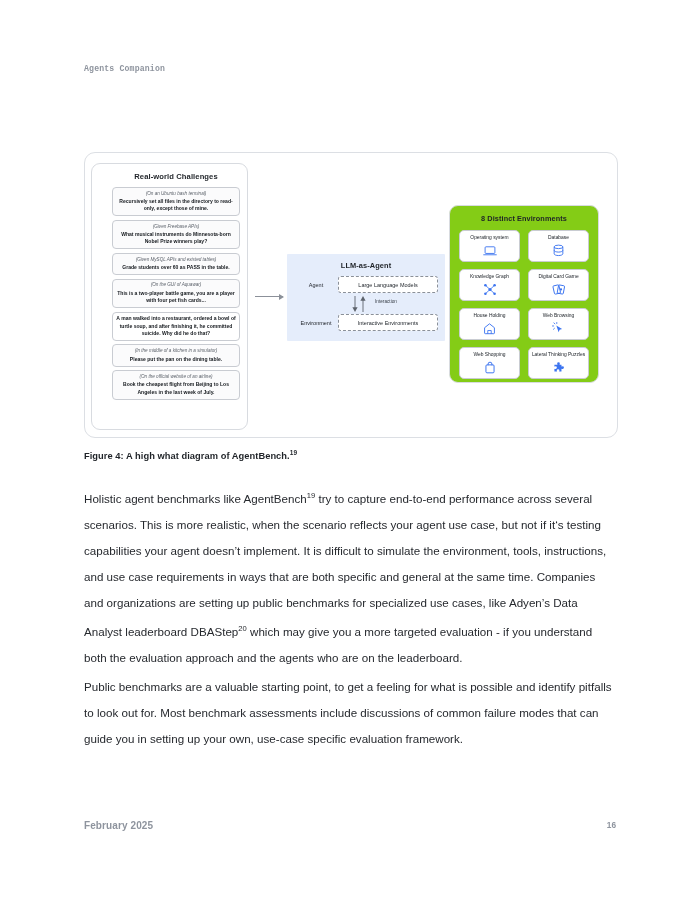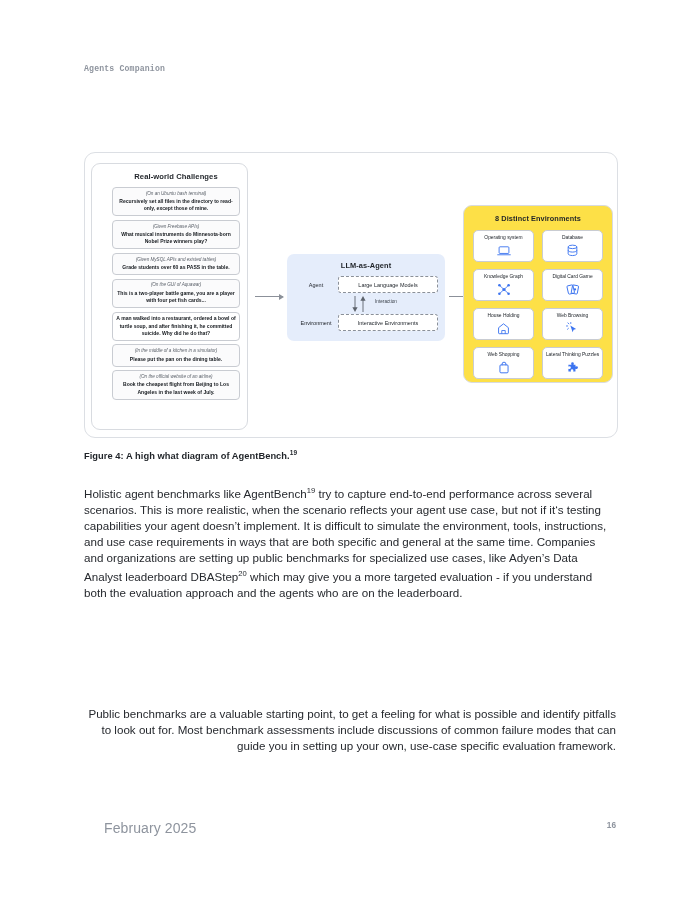--- a/index.html
+++ b/index.html
@@ -110,21 +110,21 @@
   .arrow-center-right { left: 364px; top: 143px; width: 28px; }
 
   
   .llm-panel {
     position: absolute;
     left: 202px;
     top: 101px;
     width: 158px;
     height: 87px;
     background: #e5edfb;
-    border-radius: 7px;
+    border-radius: 1px;
     padding-top: 7px;
   }
   .llm-title {
     text-align: center;
     font-size: 7.4px;
     font-weight: 700;
     color: #1f2328;
     letter-spacing: 0.1px;
     margin-bottom: 6px;
   }
@@ -163,27 +163,27 @@
   }
   .llm-vert-arrows {
     position: absolute;
     left: 62px;
     top: 2px;
   }
 
   
   .env-panel {
     position: absolute;
-    left: 378px;
+    left: 364px;
     top: 52px;
     width: 150px;
     height: 178px;
     border: 1px solid #d8dbe0;
     border-radius: 9px;
-    background: #fde047;
+    background: #84cc16;
     padding: 8px 9px;
   }
   .env-title {
     text-align: center;
     font-size: 7.3px;
     font-weight: 700;
     color: #1f2328;
     margin-bottom: 7px;
     letter-spacing: 0.1px;
   }
@@ -228,38 +228,37 @@
     letter-spacing: 0.05px;
   }
   .figure-caption sup { font-size: 6.5px; vertical-align: super; }
 
   
   .body-text {
     position: absolute;
     left: 84px;
     width: 532px;
     font-size: 11.6px;
-    line-height: 16px;
+    line-height: 26px;
     color: #26292e;
     letter-spacing: 0.01px;
   }
   .body-text sup { font-size: 7.6px; vertical-align: super; }
   .para-1 { top: 483px; }
-  .para-2 { top: 706px; text-align: right; }
+  .para-2 { top: 674px; }
 
   
   .footer-left {
     position: absolute;
     left: 84px;
     top: 820px;
-    font-size: 14px;
-    font-weight: 400;
+    font-size: 10px;
+    font-weight: 700;
     color: #8e949e;
     letter-spacing: 0.1px;
-    margin-left: 20px;
   }
   .footer-right {
     position: absolute;
     right: 84px;
     top: 820px;
     font-size: 8.3px;
     font-weight: 700;
     color: #8e949e;
     margin-left: 38px;
   }

